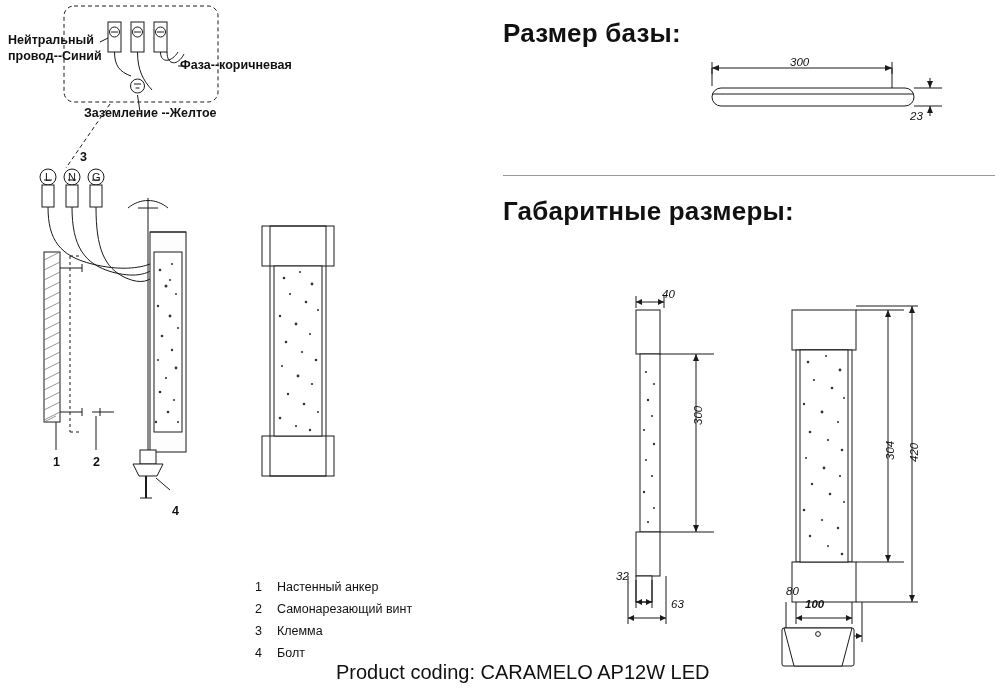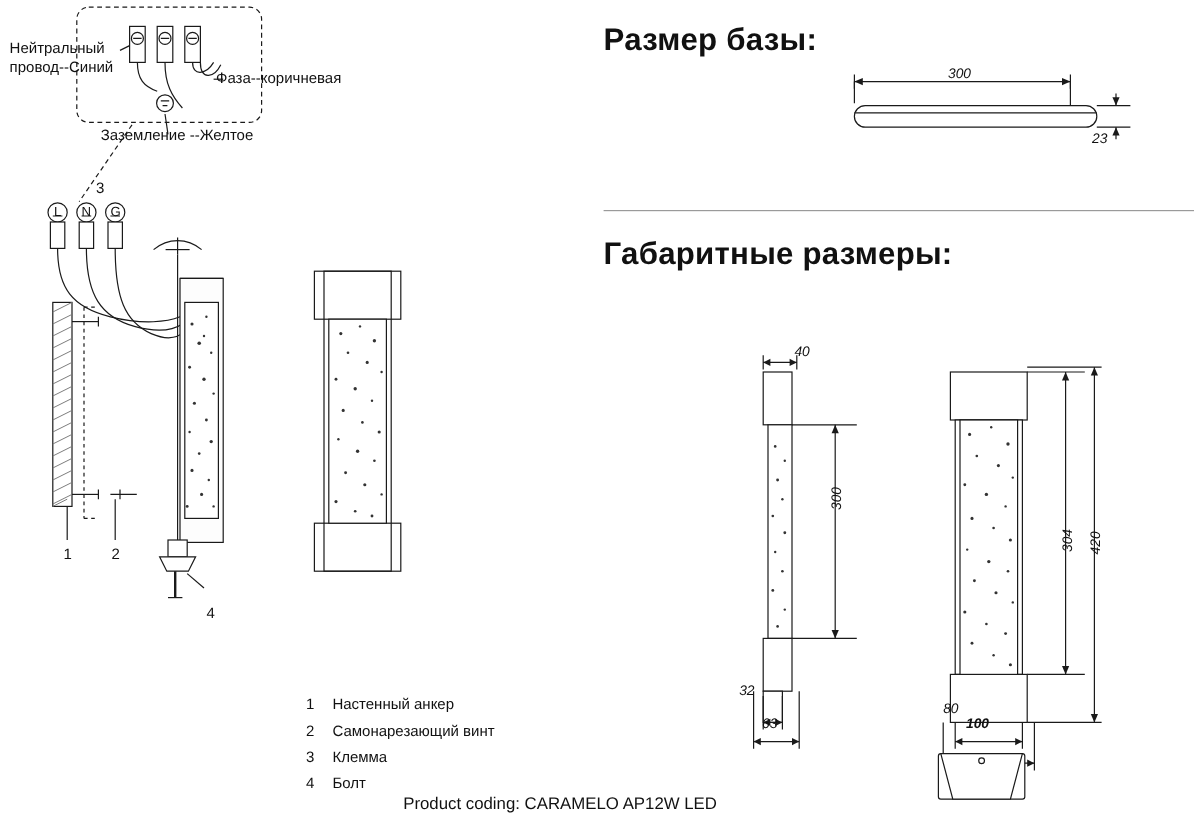--- a/index.html
+++ b/index.html
@@ -2,27 +2,27 @@
 <html><head>
 <meta charset="utf-8">
 <style>
   html, body { margin:0; padding:0; }
   body {
     width:1000px; height:690px; background:#ffffff;
     font-family:"Liberation Sans", sans-serif;
     color:#111; position:relative; overflow:hidden;
   }
   .abs { position:absolute; }
-  .lbl { font-size:12.5px; line-height:1.25; white-space:nowrap; }
+  .lbl { font-size:12.5px; line-height:1.25; white-space:nowrap;font-weight:bold; }
   .lbl-sm { font-size:11px; }
   .heading { font-size:26px; font-weight:bold; letter-spacing:0.2px; white-space:nowrap; }
   .dim { font-size:11.5px; font-style:italic; white-space:nowrap; }
   .legend-num { font-size:12.5px; width:14px; display:inline-block; }
   .legend-row { display:flex; align-items:baseline; gap:8px; font-size:12.5px; white-space:nowrap; }
-  .coding { font-size:14px; white-space:nowrap; }
+  .coding { font-size:20px; white-space:nowrap; }
   svg { display:block; }
   .hr { position:absolute; background:#9a9a9a; height:1px; }
 </style>
 </head>
 <body>
 
 <div class="abs" style="left:0; top:0; width:470px; height:180px;">
   <svg width="470" height="180" viewBox="0 0 470 180">
 
     <rect x="64" y="6" width="154" height="96" rx="10" ry="10" fill="none" stroke="#1a1a1a" stroke-width="1" stroke-dasharray="4,3"></rect>
@@ -374,21 +374,21 @@
       <rect x="182" y="348" width="72" height="38" rx="2" ry="2" transform="translate(0,0)"></rect>
       <path d="M194 386 h48 l10 -38 h-68 z" fill="#ffffff"></path>
       <circle cx="218" cy="354" r="2.4" fill="#ffffff"></circle>
     </g>
   </svg>
 </div>
 
 <div class="abs dim" style="left:662px; top:288px;">40</div>
 <div class="abs dim" style="left:692px; top:425px; transform:rotate(-90deg); transform-origin:left top;"><span>300</span></div>
 <div class="abs dim" style="left:616px; top:570px;">32</div>
-<div class="abs dim" style="left:635px; top:598px;">63</div>
+<div class="abs dim" style="left:635px; top:598px;padding-left:36px;">63</div>
 
 <div class="abs dim" style="left:884px; top:460px; transform:rotate(-90deg); transform-origin:left top;"><span>304</span></div>
 <div class="abs dim" style="left:908px; top:462px; transform:rotate(-90deg); transform-origin:left top;"><span>420</span></div>
 <div class="abs dim" style="left:786px; top:570px;margin-top:15px;">80</div>
 <div class="abs dim" style="left:805px; top:598px;font-weight:bold;">100</div>
 
 <div class="abs lbl-sm" style="left:45px; top:171px;">L</div>
 <div class="abs lbl-sm" style="left:68px; top:171px;">N</div>
 <div class="abs lbl-sm" style="left:92px; top:171px;">G</div>
 

